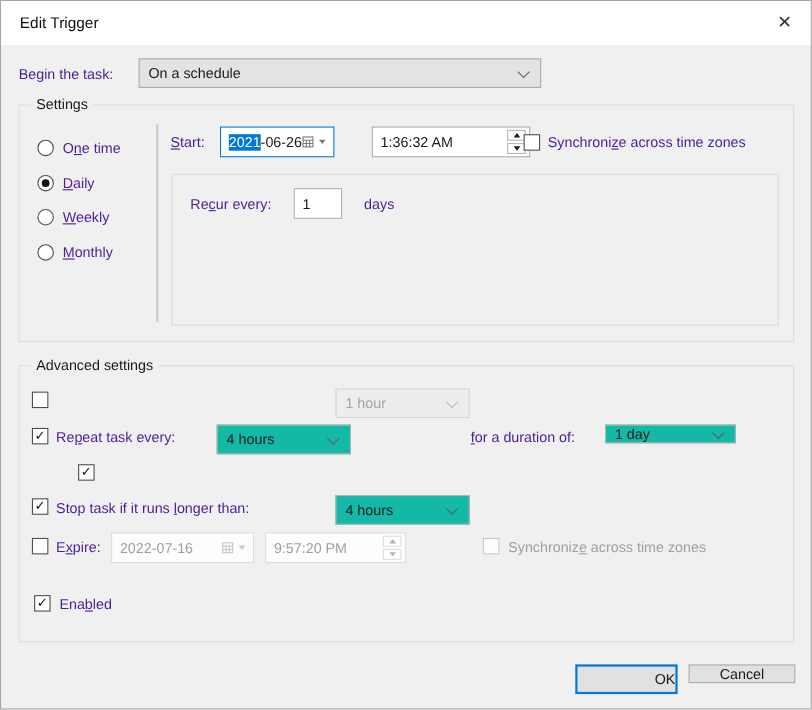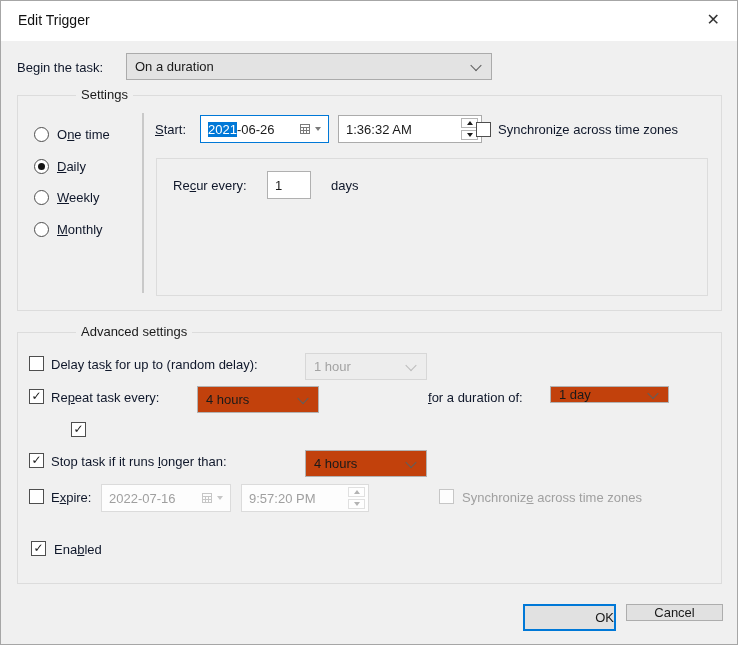--- a/index.html
+++ b/index.html
@@ -2,33 +2,33 @@
 <html><head>
 <meta charset="utf-8">
 <style>
   html,body { margin:0; padding:0; }
   body { font-family:"Liberation Sans", sans-serif; }
   #dialog {
     position:relative; width:738px; height:645px;
     background:#f0f0f0; border:1px solid #a6a6a6; box-sizing:border-box;
     overflow:hidden; font-size:13px; color:#1a1a1a;
   }
-  .lbl { position:absolute; font-size:13px; line-height:16px; white-space:nowrap; color:#0f172a; }
+  .lbl { position:absolute; font-size:13px; line-height:16px; white-space:nowrap; color:#4c1d95; }
   .lbl.gray { color:#a0a0a0; }
   u { text-decoration:underline; }
 
   .titlebar { position:absolute; left:0; top:0; width:100%; height:40px; background:#ffffff; }
   .title { position:absolute; left:17px; top:11px; font-size:14px; color:#111; }
   .close { position:absolute; right:17px; top:9px; font-size:16px; color:#333;
            font-family:"DejaVu Sans", sans-serif; cursor:default; line-height:20px; }
 
   .group { position:absolute; border:1px solid #dcdcdc; box-sizing:border-box; }
-  .group-label { position:absolute; top:-9px; left:10px; background:#f0f0f0; padding:0 5px; font-size:13px; line-height:16px; white-space:nowrap;margin-left:48px; }
-
-  .combo { position:absolute; background:#c2410c; border:1px solid #b2b2b2; box-sizing:border-box;
+  .group-label { position:absolute; top:-9px; left:10px; background:#f0f0f0; padding:0 5px; font-size:13px; line-height:16px; white-space:nowrap; }
+
+  .combo { position:absolute; background:#14b8a6; border:1px solid #b2b2b2; box-sizing:border-box;
            display:flex; align-items:center; padding:0 26px 0 8px; font-size:13px; }
   .combo.graybg { background:#e3e3e3; border-color:#ababab; }
   .combo.disabled { background:#ededed; border-color:#d7d7d7; color:#a3a3a3; }
   .chev { position:absolute; right:11px; top:50%; width:7px; height:7px;
           border-right:1px solid #5f5f5f; border-bottom:1px solid #5f5f5f;
           transform:translateY(-68%) rotate(45deg); }
   .combo.disabled .chev { border-color:#bdbdbd; }
 
   .field { position:absolute; background:#fff; border:1px solid #ababab; box-sizing:border-box;
            display:flex; align-items:center; font-size:13px; padding-left:7px; white-space:nowrap; }
@@ -77,41 +77,41 @@
 
 <div id="dialog">
 
   <div class="titlebar">
     <span class="title">Edit Trigger</span>
     <span class="close">✕</span>
   </div>
 
   <span class="lbl" style="left:16px;top:59px">Be<u>g</u>in the task:</span>
   <div class="combo graybg" style="left:125px;top:52px;width:366px;height:27px">
-    <span>On a duration</span>
+    <span>On a schedule</span>
     <span class="chev"></span>
   </div>
 
   <div class="group" style="left:16px;top:94px;width:705px;height:216px">
     <span class="group-label">Settings</span>
   </div>
 
   <span class="radio" style="left:33px;top:126px"></span>
   <span class="lbl" style="left:56px;top:126px">O<u>n</u>e time</span>
   <span class="radio checked" style="left:33px;top:158px"></span>
   <span class="lbl" style="left:56px;top:158px"><u>D</u>aily</span>
   <span class="radio" style="left:33px;top:189px"></span>
   <span class="lbl" style="left:56px;top:189px"><u>W</u>eekly</span>
   <span class="radio" style="left:33px;top:221px"></span>
   <span class="lbl" style="left:56px;top:221px"><u>M</u>onthly</span>
 
   <div class="divider" style="left:141px;top:112px;width:2px;height:180px"></div>
 
   <span class="lbl" style="left:154px;top:121px"><u>S</u>tart:</span>
-  <div class="field focus" style="left:199px;top:114px;width:129px;height:28px">
+  <div class="field focus" style="left:199px;top:114px;width:104px;height:28px">
     <span class="sel">2021</span>
     <span>-06-26</span>
     <span class="calbtn">
       <svg width="12" height="12" viewBox="0 0 12 12">
         <rect x="1.5" y="1.5" width="9" height="9" fill="none" stroke="currentColor"></rect>
         <line x1="1.5" y1="4.5" x2="10.5" y2="4.5" stroke="currentColor"></line>
         <line x1="4.5" y1="4.5" x2="4.5" y2="10.5" stroke="currentColor"></line>
         <line x1="7.5" y1="4.5" x2="7.5" y2="10.5" stroke="currentColor"></line>
         <line x1="1.5" y1="7.5" x2="10.5" y2="7.5" stroke="currentColor"></line>
       </svg>
@@ -137,21 +137,20 @@
   <div class="field" style="left:266px;top:170px;width:44px;height:28px;border-color:#b0b0b0">
     <span>1</span>
   </div>
   <span class="lbl" style="left:330px;top:177px">days</span>
 
   <div class="group" style="left:16px;top:331px;width:705px;height:252px">
     <span class="group-label">Advanced settings</span>
   </div>
 
   <span class="cb" style="left:28px;top:355px"></span>
-  <span class="lbl" style="left:50px;top:356px">Delay tas<u>k</u> for up to (random delay):</span>
   <div class="combo disabled" style="left:304px;top:352px;width:122px;height:27px">
     <span>1 hour</span>
     <span class="chev"></span>
   </div>
 
   <span class="cb checked" style="left:28px;top:388px">
       <span class="mark">✓</span>
     </span>
   <span class="lbl" style="left:50px;top:389px">Re<u>p</u>eat task every:</span>
   <div class="combo" style="left:196px;top:385px;width:122px;height:27px">

